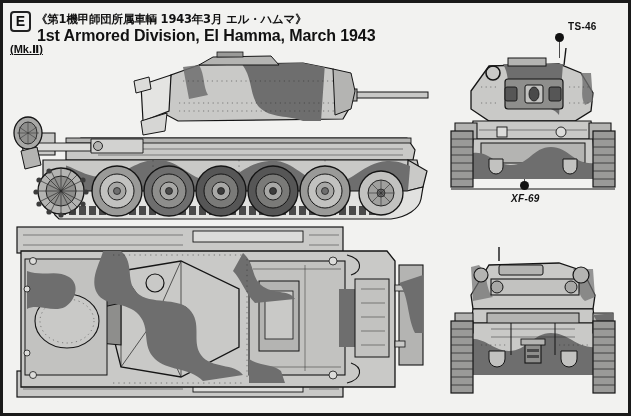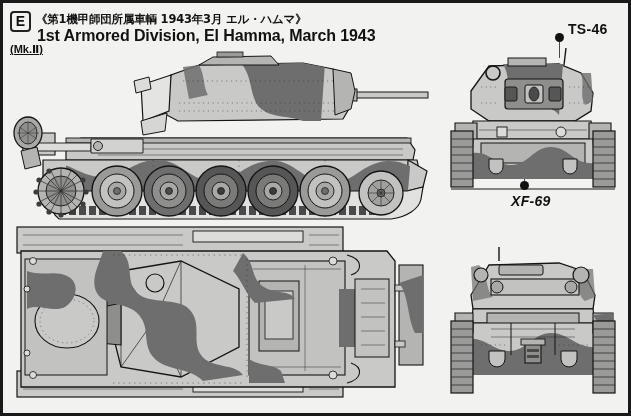--- a/index.html
+++ b/index.html
@@ -21,21 +21,21 @@
 
   #title-jp{position:absolute;left:33px;top:9px;font-size:11.5px;font-weight:bold;
             color:#111;white-space:nowrap;letter-spacing:-0.2px;
             font-family:"DejaVu Sans",sans-serif;}
   #title-en{position:absolute;left:34px;top:24px;font-size:16px;font-weight:bold;
             color:#111;white-space:nowrap;letter-spacing:-0.1px;}
   #variant{position:absolute;left:7px;top:40px;font-size:11px;font-weight:bold;
            color:#111;white-space:nowrap;text-decoration:underline;}
 
   
-  .callout{position:absolute;font-size:14px;font-weight:bold;color:#111;
+  .callout{position:absolute;font-size:10px;font-weight:bold;color:#111;
            letter-spacing:0.3px;white-space:nowrap;}
   #callout-ts46{left:565px;top:18px;}
   #callout-xf69{left:508px;top:190px;font-style:italic;}
 
   .cdot{position:absolute;width:9px;height:9px;border-radius:50%;background:#111;}
   #dot-ts46{left:552px;top:30px;}
   #dot-xf69{left:517px;top:178px;}
 
   .cline{position:absolute;background:#4a4a4a;width:1px;}
   #line-ts46{left:556px;top:39px;height:16px;}

